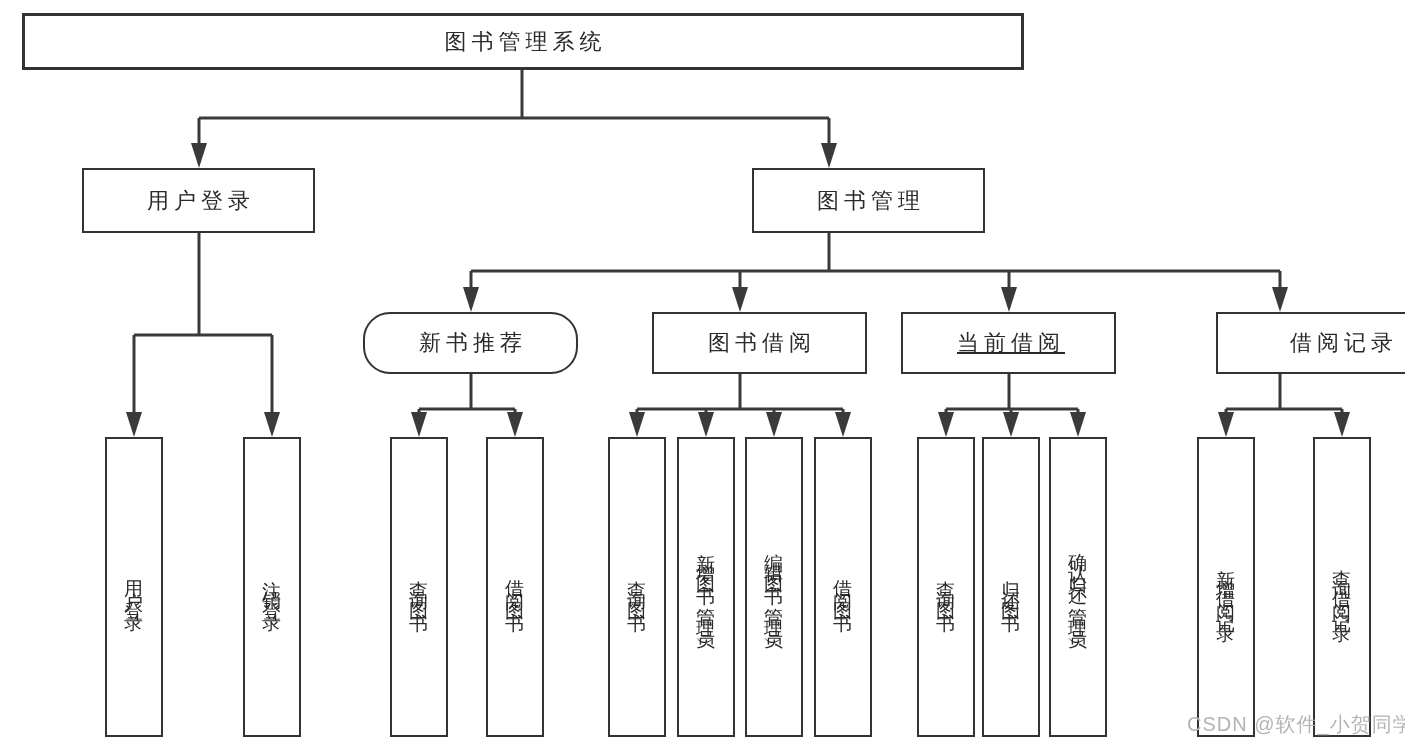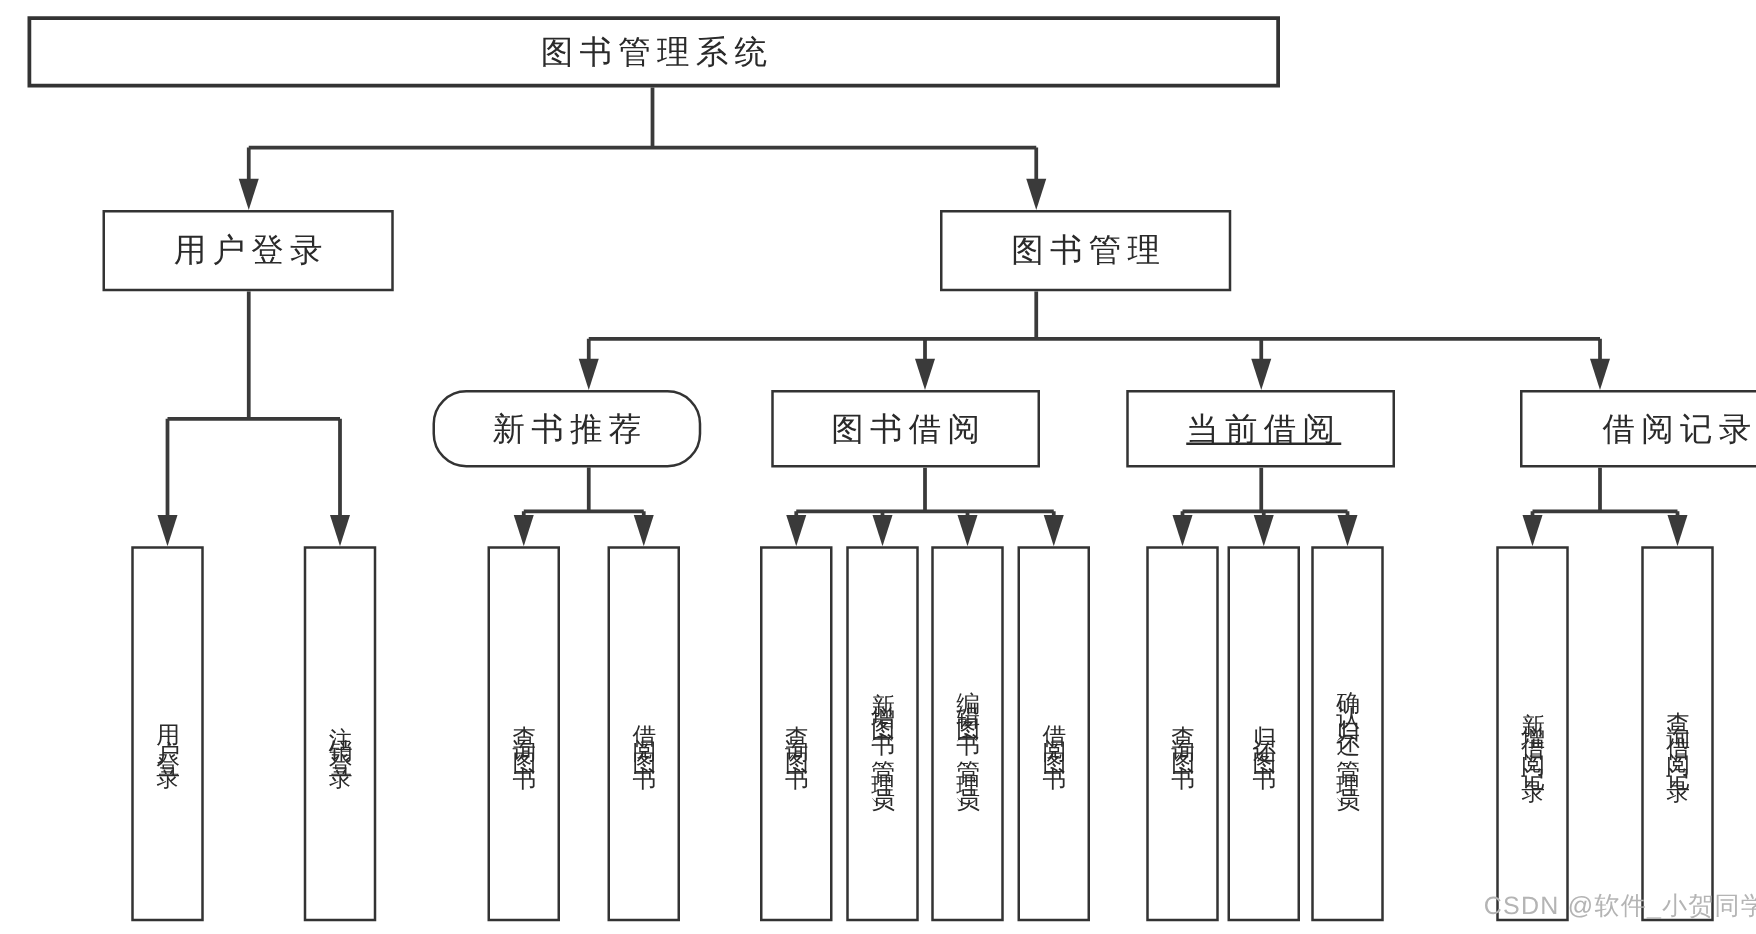--- a/index.html
+++ b/index.html
@@ -29,33 +29,33 @@
   .node{
     position:absolute;
     background:var(--box-fill);
     border:2px solid var(--box-border);
     display:flex;
     align-items:center;
     justify-content:center;
     color:var(--text);
   }
   .node .lbl{
-    font-size:26px;
+    font-size:22px;
     letter-spacing:5px;
     text-indent:5px; 
     white-space:nowrap;
     color:var(--text);
   }
   .root-box{left:22px;top:13px;width:1002px;height:57px;border-width:3px;}
   .branch{top:168px;width:233px;height:65px;}
   .branch-user{left:82px;}
   .branch-book{left:712px;margin-left:40px;}
   .lvl3{top:312px;width:215px;height:62px;}
-  .lvl3-new{left:346px;border-radius:27px;}
-  .lvl3-borrow{left:617px;text-align:right;}
+  .lvl3-new{left:363px;border-radius:27px;}
+  .lvl3-borrow{left:652px;text-align:right;}
   .lvl3-current{left:901px;text-decoration:underline;}
   .lvl3-records{left:1216px;padding-left:36px;}
   .leaf{
     top:437px;
     width:58px;
     height:300px;
   }
   .leaf .vlbl{
     writing-mode:vertical-rl;
     text-orientation:mixed;

